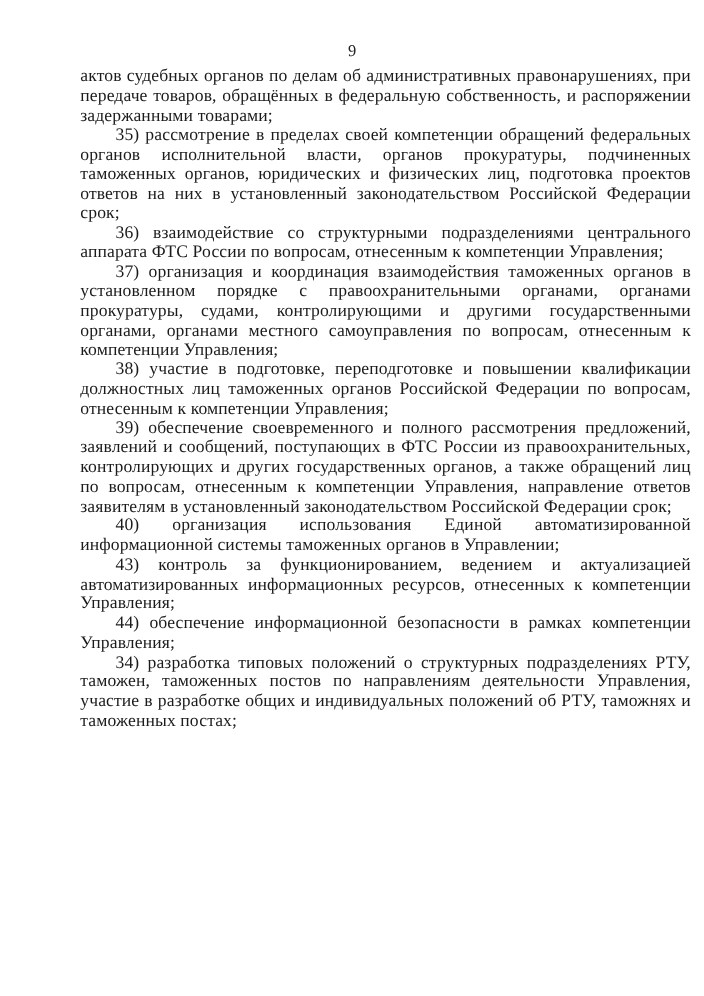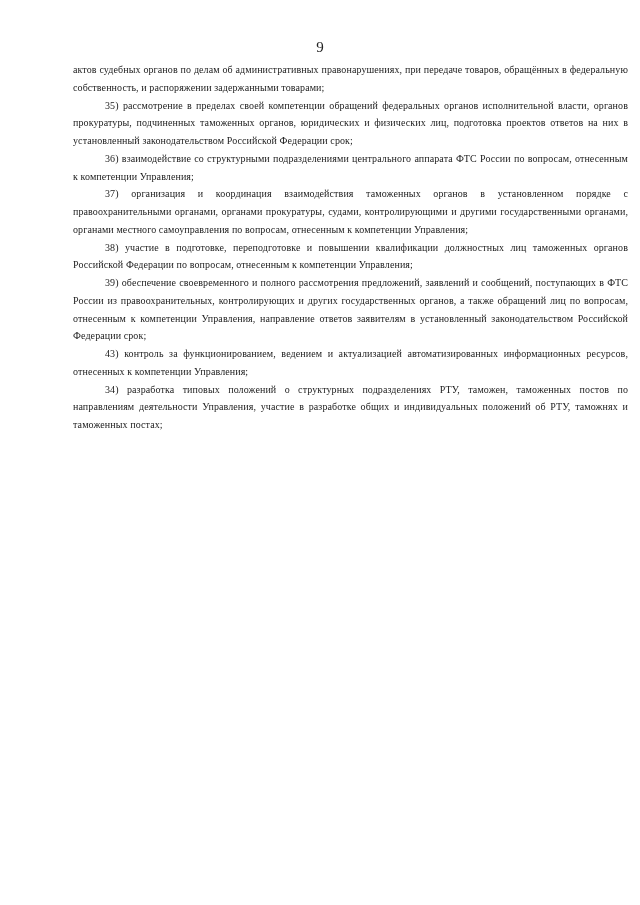--- a/index.html
+++ b/index.html
@@ -25,21 +25,21 @@
     font-size: 15px;
     line-height: 18px;
     color: #222222;
   }
   .content {
     position: absolute;
     top: 61px;
     left: 73px;
     width: 555px;
     text-align: justify;
-    font-size: 10px;
+    font-size: 16px;
     line-height: 17.75px;
     letter-spacing: 0.1px;
   }
   .content p {
     margin: 0;
     padding: 0;
     text-indent: 32px;
   }
   .content p.no-indent {
     text-indent: 0;
@@ -51,16 +51,18 @@
 <div class="page">
   <div class="page-number">9</div>
 
   <div class="content">
     <p class="no-indent">актов судебных органов по делам об административных правонарушениях, при передаче товаров, обращённых в федеральную собственность, и распоряжении задержанными товарами;</p>
     <p>35) рассмотрение в пределах своей компетенции обращений федеральных органов исполнительной власти, органов прокуратуры, подчиненных таможенных органов, юридических и физических лиц, подготовка проектов ответов на них в установленный законодательством Российской Федерации срок;</p>
     <p>36) взаимодействие со структурными подразделениями центрального аппарата ФТС России по вопросам, отнесенным к компетенции Управления;</p>
     <p>37) организация и координация взаимодействия таможенных органов в установленном порядке с правоохранительными органами, органами прокуратуры, судами, контролирующими и другими государственными органами, органами местного самоуправления по вопросам, отнесенным к компетенции Управления;</p>
     <p>38) участие в подготовке, переподготовке и повышении квалификации должностных лиц таможенных органов Российской Федерации по вопросам, отнесенным к компетенции Управления;</p>
     <p>39) обеспечение своевременного и полного рассмотрения предложений, заявлений и сообщений, поступающих в ФТС России из правоохранительных, контролирующих и других государственных органов, а также обращений лиц по вопросам, отнесенным к компетенции Управления, направление ответов заявителям в установленный законодательством Российской Федерации срок;</p>
+    <p>40) организация использования Единой автоматизированной информационной системы таможенных органов в Управлении;</p>
     <p>43) контроль за функционированием, ведением и актуализацией автоматизированных информационных ресурсов, отнесенных к компетенции Управления;</p>
+    <p>44) обеспечение информационной безопасности в рамках компетенции Управления;</p>
     <p>34) разработка типовых положений о структурных подразделениях РТУ, таможен, таможенных постов по направлениям деятельности Управления, участие в разработке общих и индивидуальных положений об РТУ, таможнях и таможенных постах;</p>
   </div>
 </div>
 
 </body></html>

